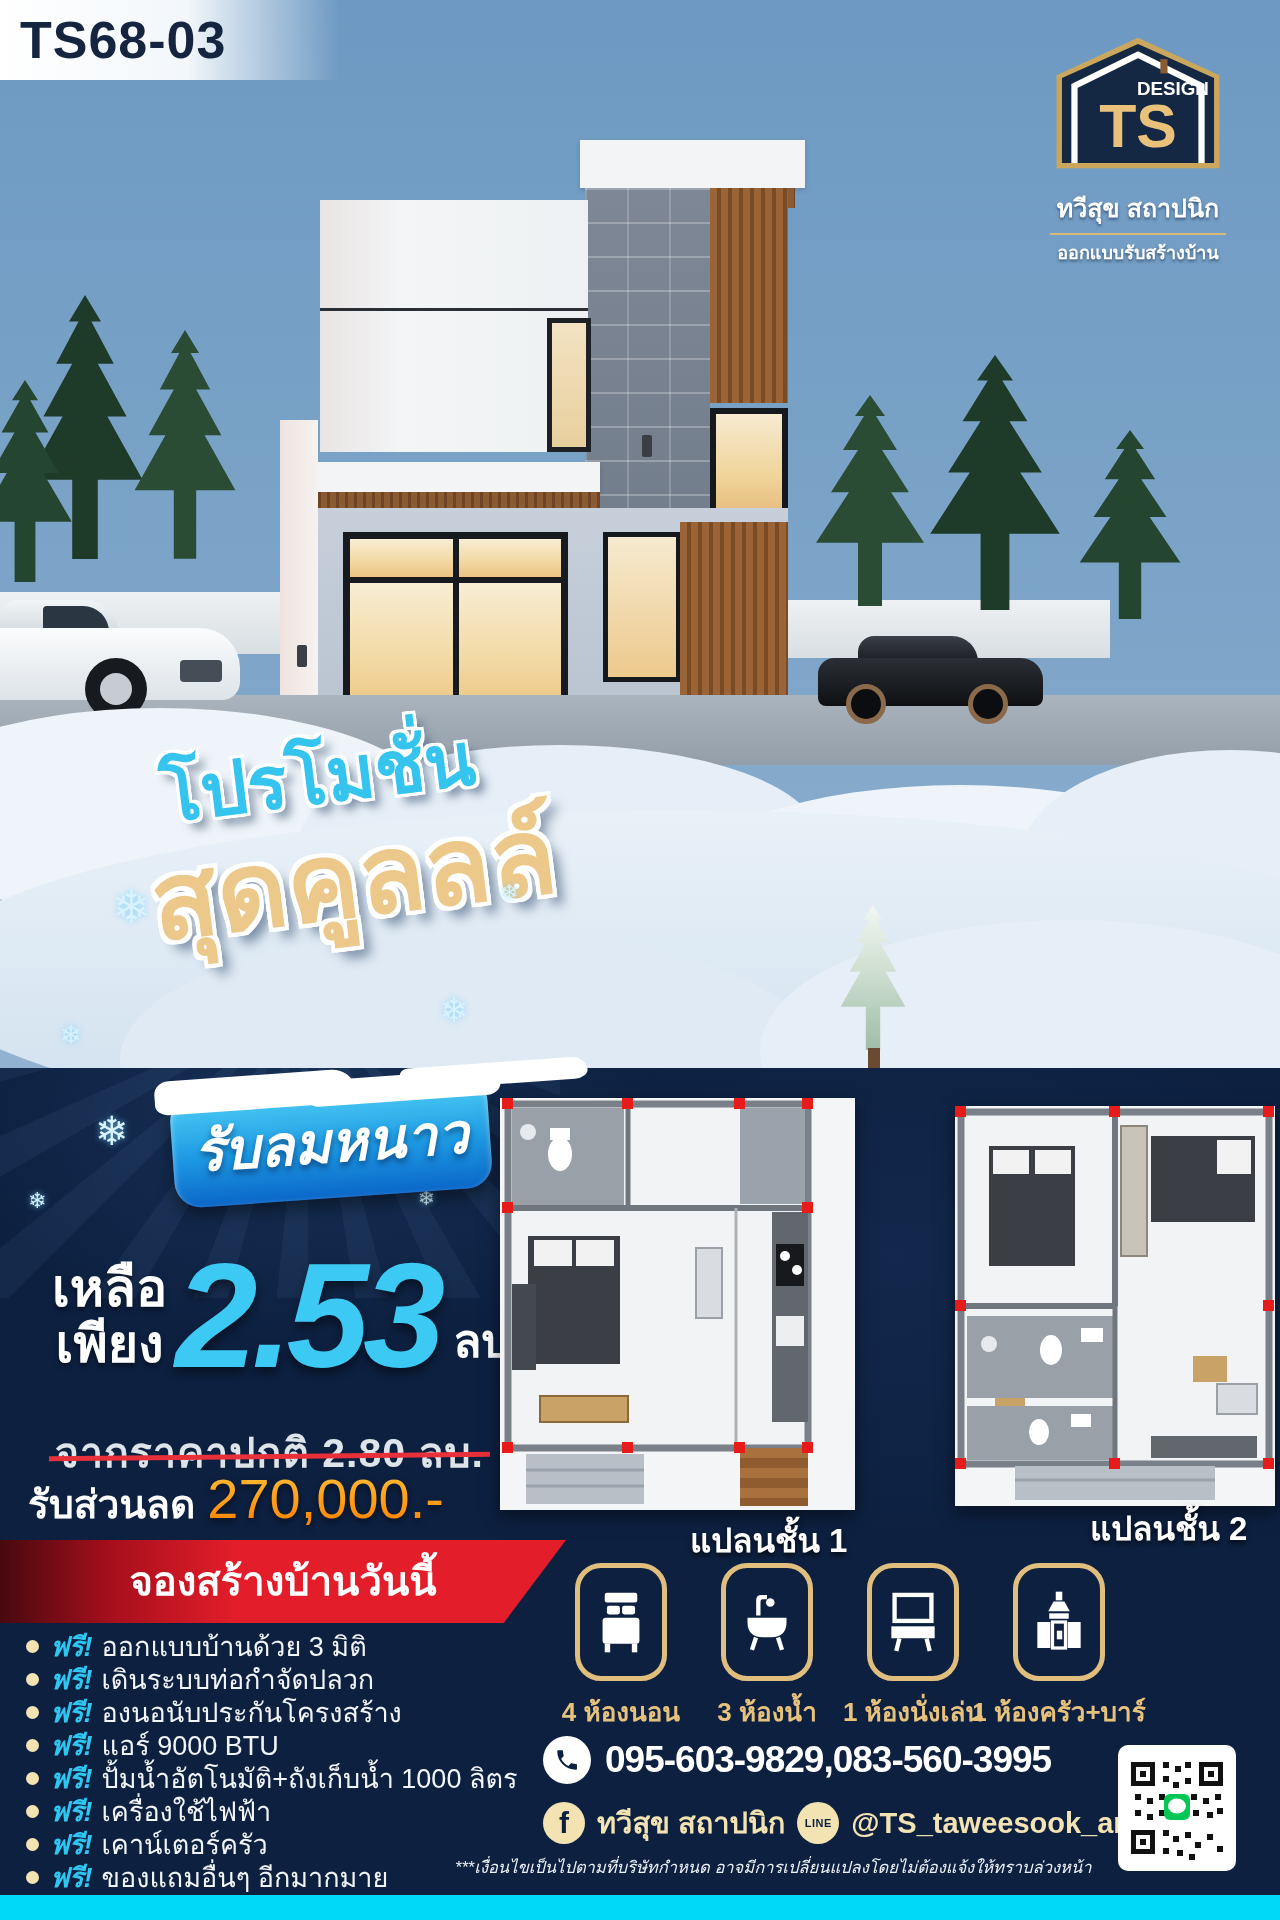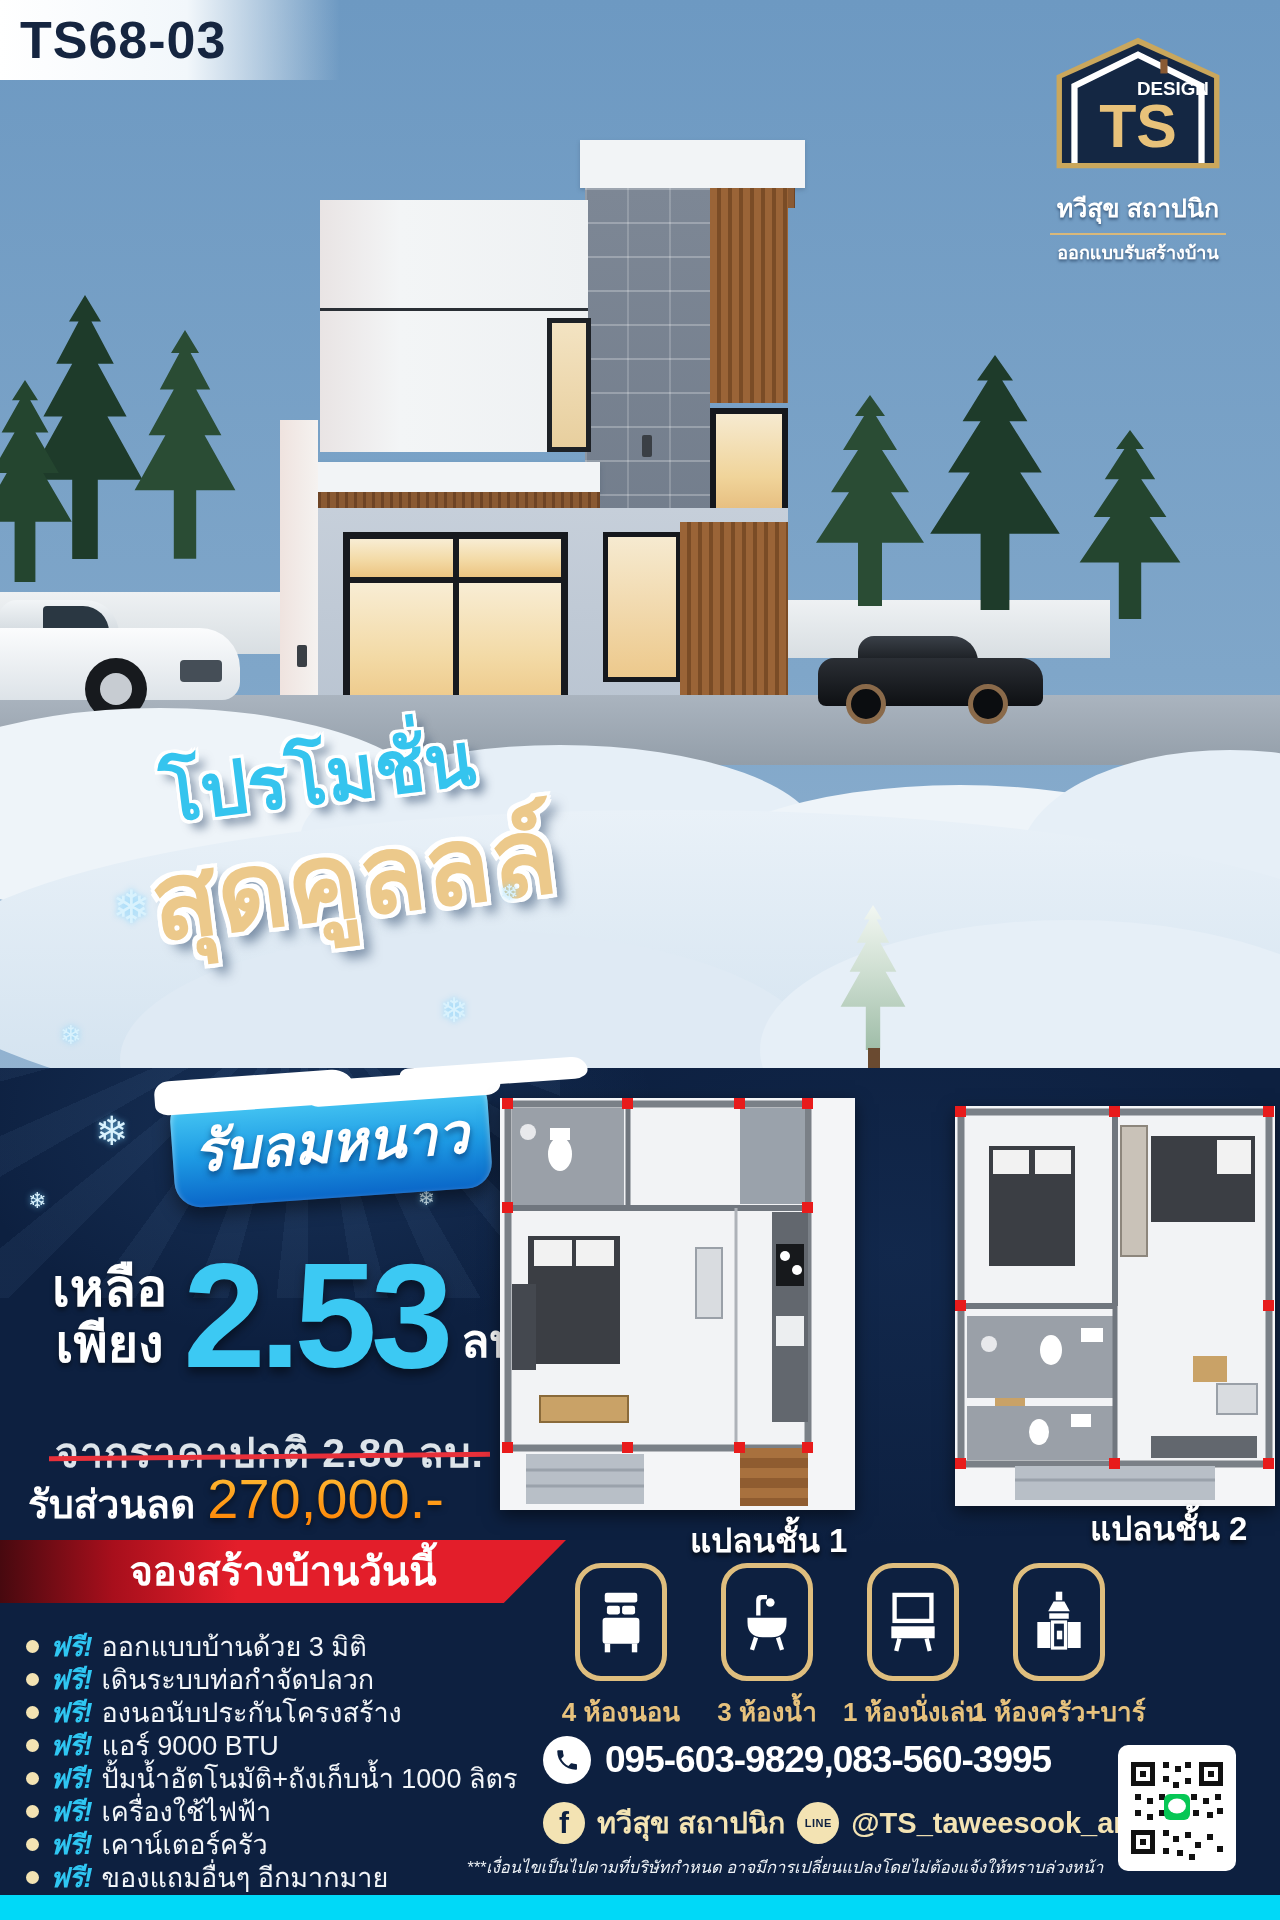--- a/index.html
+++ b/index.html
@@ -92,32 +92,32 @@
     background:linear-gradient(180deg,#4fd0f6 0%,#1e9be4 55%,#0a66c8 100%);
     border-radius:26px;box-shadow:0 8px 18px rgba(0,0,0,.45), inset 0 3px 6px rgba(255,255,255,.5);
     display:flex;align-items:center;justify-content:center;}
   .cold-badge .txt{font-size:56px;font-weight:bold;font-style:italic;color:#fff;text-shadow:0 4px 6px rgba(5,40,90,.6);}
   .snowcap{position:absolute;left:-14px;top:-16px;width:200px;height:34px;background:#fff;
     border-radius:20px 30px 26px 18px / 18px 26px 20px 14px;box-shadow:150px 6px 0 -4px #fff,240px -2px 0 -6px #fff;}
 
   .price-block{left:52px;top:178px;display:flex;align-items:center;}
   .price-labels{display:flex;flex-direction:column;line-height:1.08;text-align:center;}
   .price-labels span{font-size:52px;font-weight:bold;color:#fff;text-shadow:0 3px 5px rgba(0,0,0,.5);}
-  .price-big{font-size:148px;font-weight:bold;color:#3cc9f3;line-height:.95;letter-spacing:-6px;margin-left:16px;
-    text-shadow:0 6px 10px rgba(0,0,0,.45);}
+  .price-big{font-size:148px;font-weight:bold;color:#3cc9f3;line-height:.95;letter-spacing:-6px;margin-left:8px;
+    text-shadow:0 6px 10px rgba(0,0,0,.45);font-style:italic;}
   .price-unit{font-size:46px;font-weight:bold;color:#fff;margin-left:14px;align-self:flex-end;padding-bottom:10px;}
   .old-price{left:55px;top:352px;font-size:41px;font-weight:bold;color:#dde4ea;letter-spacing:1px;}
   .old-price::after{content:"";position:absolute;left:-6px;right:-6px;top:52%;height:5px;background:#e8303a;transform:rotate(-.6deg);}
   .discount{left:28px;top:398px;display:flex;align-items:baseline;gap:12px;}
   .discount .lbl{font-size:39px;font-weight:bold;color:#fff;}
   .discount .val{font-size:56px;font-weight:normal;
     background:linear-gradient(180deg,#ffc23c 0%,#ff9c18 55%,#ff7d00 100%);
     -webkit-background-clip:text;background-clip:text;color:transparent;
     filter:drop-shadow(0 3px 3px rgba(0,0,0,.5));}
-  .redbanner{left:0;top:472px;width:566px;height:63px;
+  .redbanner{left:0;top:472px;width:566px;height:83px;
     clip-path:polygon(0 0,100% 0,89% 100%,0 100%);
     background:linear-gradient(90deg,#47090f 0%,#a80f1c 20%,#e31e2a 42%,#e31e2a 100%);
     display:flex;flex-direction:column;align-items:center;justify-content:center;line-height:1.02;}
   .redbanner .t1{font-size:40px;font-weight:bold;color:#fff;}
   .redbanner .t2{font-size:28px;font-weight:bold;color:#fff;}
   .freebies{left:26px;top:562px;width:470px;list-style:none;margin:0;padding:0;}
   .freebies li{display:flex;align-items:center;height:33px;}
   .freebies .dot{width:13px;height:13px;border-radius:50%;background:#f3e3b3;margin-right:11px;flex:0 0 auto;}
   .freebies .free{font-size:27px;font-weight:bold;font-style:italic;color:#2fc6f2;margin-right:9px;}
   .freebies .itm{font-size:27px;color:#f2f5f8;white-space:nowrap;}
@@ -134,21 +134,21 @@
   .fbox{width:92px;height:118px;border:5px solid #dfbe7e;border-radius:26px;display:flex;align-items:center;justify-content:center;box-sizing:border-box;}
   .flabel{margin-top:10px;font-size:26px;font-weight:bold;color:#e7c27d;white-space:nowrap;}
 
   .phone-row{left:543px;top:668px;display:flex;align-items:center;gap:14px;}
   .phone-circ{width:48px;height:48px;border-radius:50%;background:#fff;display:flex;align-items:center;justify-content:center;}
   .phone-num{font-size:37px;font-weight:bold;color:#fff;letter-spacing:-1px;}
   .social-row{left:543px;top:732px;display:flex;align-items:center;gap:12px;}
   .fb-circ{width:42px;height:42px;border-radius:50%;background:#f3e3b3;color:#0d2040;font-size:30px;font-weight:bold;display:flex;align-items:center;justify-content:center;}
   .line-circ{width:42px;height:42px;border-radius:50%;background:#f3e3b3;color:#0d2040;font-size:11px;font-weight:bold;display:flex;align-items:center;justify-content:center;letter-spacing:.5px;}
   .social-name{font-size:29px;font-weight:bold;color:#f3e3b3;}
-  .disclaimer{left:455px;top:786px;width:660px;font-size:16.5px;font-style:italic;color:#eef2f6;text-align:center;}
+  .disclaimer{left:455px;top:786px;width:660px;font-size:16.5px;font-style:italic;color:#eef2f6;text-align:left;}
   .qr{left:1118px;top:677px;width:118px;height:126px;background:#fff;border-radius:10px;display:flex;align-items:center;justify-content:center;}
   .cyanbar{left:0;top:827px;width:1280px;height:25px;background:#00d9f8;}
 </style>
 </head>
 <body>
 
 <div class="poster">
 
   <div class="abs scene">
     <div class="abs wall-left"></div>

